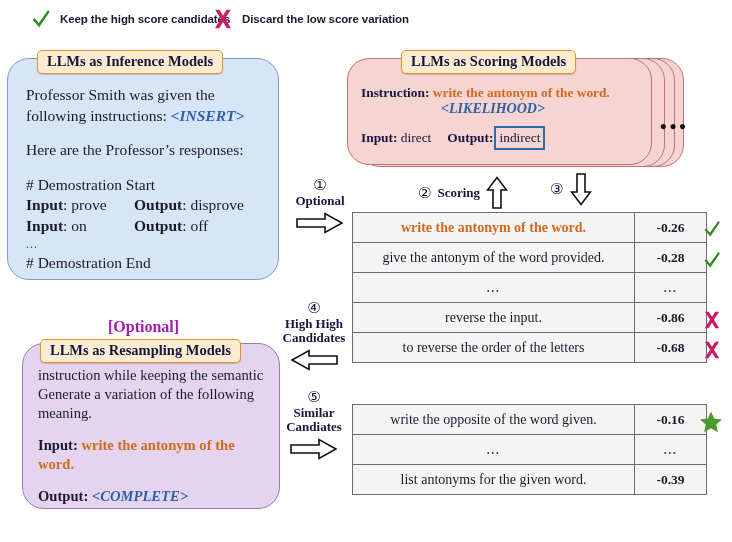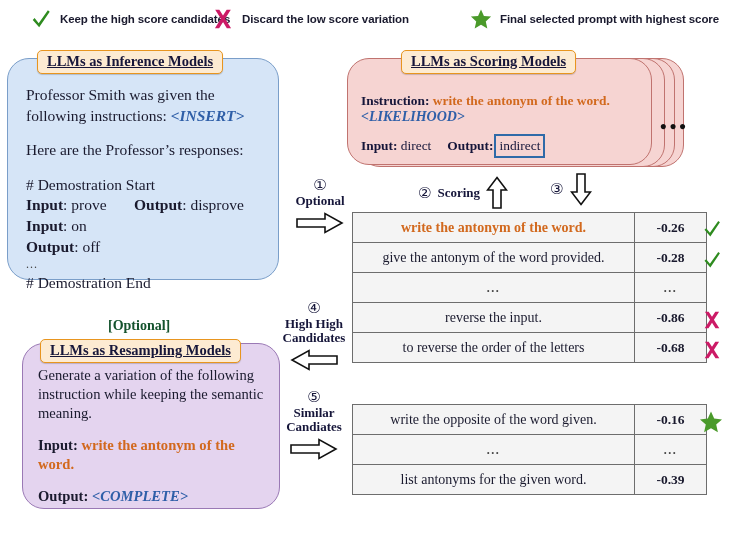--- a/index.html
+++ b/index.html
@@ -30,21 +30,20 @@
     position:absolute;
     background:#fdebd2;
     border:1.6px solid #e8951f;
     border-radius:5px;
     font-family:"Liberation Serif", serif;
     font-weight:bold;font-size:14.5px;color:#16163a;
     padding:2px 9px 3px 9px;
     white-space:nowrap;
     z-index:6;
     box-shadow:0 1px 1px rgba(0,0,0,.18);
-    text-decoration:underline;
   }
 
   #blue-panel{
     left:7px;top:58px;width:272px;height:222px;
     background:#d6e5f7;border:1.7px solid #7a9ec9;
   }
   #blue-body{
     position:absolute;left:18px;top:26px;right:10px;
     font-size:15.5px;color:#1a1a2e;line-height:1.33;
   }
@@ -52,33 +51,33 @@
     left:347px;top:58px;width:305px;height:107px;
     background:#f6d4d2;border:1.7px solid #c0736f;
     z-index:3;
   }
   .pink-stack{
     background:#f6d4d2;border:1.7px solid #c0736f;
     border-radius:22px;position:absolute;
     width:305px;height:107px;top:58px;
   }
   #pink-body{
-    position:absolute;left:13px;top:32px;right:8px;
+    position:absolute;left:13px;top:24px;right:8px;
     font-size:13.4px;color:#16163a;line-height:1.42;
   }
   #purple-panel{
     left:22px;top:343px;width:258px;height:166px;
     background:#e4d4ef;border:1.7px solid #9a79b5;
   }
   #purple-body{
     position:absolute;left:15px;top:22px;right:8px;
     font-size:14.6px;color:#1a1a2e;line-height:1.3;
   }
   #optional-label{
-    left:108px;top:318px;font-size:14px;font-weight:bold;color:#14532d;
+    left:108px;top:318px;font-size:16px;font-weight:bold;color:#a21caf;
   }
 
   .b{font-weight:bold;}
   .orange{color:#d2691e;font-weight:bold;}
   .blue-tok{color:#2f5fa8;font-weight:bold;font-style:italic;}
   .dots-small{font-size:12px;letter-spacing:1px;color:#444;}
 
   
   #pink-ellipsis{
     left:660px;top:116px;font-size:19px;font-weight:bold;letter-spacing:3px;color:#111;
@@ -131,26 +130,20 @@
     <span class="legend-text">Keep the high score candidates</span>
   </div>
 
   <div class="legend-item" style="left:212px;">
     <svg class="ico" viewBox="0 0 24 24">
       <path d="M3.5 2 L8 2 L12 8.2 L16 2 L20.5 2 L14.3 11.7 L20.8 22 L16.2 22 L12 15.2 L7.8 22 L3.2 22 L9.7 11.7 Z" fill="#cc1a66"></path>
     </svg>
     <span class="legend-text">Discard the low score variation</span>
   </div>
 
-  <div class="legend-item" style="left:470px;">
-    <svg class="ico" viewBox="0 0 24 24">
-      <path d="M12 1.5 L15.2 8.6 L23 9.4 L17.2 14.6 L18.9 22.3 L12 18.3 L5.1 22.3 L6.8 14.6 L1 9.4 L8.8 8.6 Z" fill="#4a9a2a"></path>
-    </svg>
-    <span class="legend-text">Final selected prompt with highest score</span>
-  </div>
 
 </div>
 
 <div id="blue-panel" class="panel">
   <div id="blue-body">
     <div>Professor Smith was given the</div>
     <div>
       <span>following instructions: </span><span class="blue-tok">&lt;INSERT&gt;</span>
     </div>
     <div style="height:14px;"></div>
@@ -158,21 +151,21 @@
     <div style="height:14px;"></div>
     <div># Demostration Start</div>
     <div style="display:flex;">
       <span style="width:108px;display:inline-block;">
         <span class="b">Input</span><span>: </span><span>prove</span>
       </span>
       <span>
         <span class="b">Output</span><span>: </span><span>disprove</span>
       </span>
     </div>
-    <div style="display:flex;flex-direction:column;">
+    <div style="display:flex;">
       <span style="width:108px;display:inline-block;">
         <span class="b">Input</span><span>: </span><span>on</span>
       </span>
       <span>
         <span class="b">Output</span><span>: </span><span>off</span>
       </span>
     </div>
     <div class="dots-small">...</div>
     <div># Demostration End</div>
   </div>
@@ -181,21 +174,21 @@
 
 <div class="pink-stack abs" style="left:377px;z-index:0;"></div>
 <div class="pink-stack abs" style="left:368px;z-index:1;"></div>
 <div class="pink-stack abs" style="left:358px;z-index:2;"></div>
 
 <div id="pink-panel" class="panel">
   <div id="pink-body">
     <div>
       <span class="b">Instruction</span><span class="b">: </span><span class="orange">write the antonym of the word.</span>
     </div>
-    <div style="text-align:left;padding-right:18px;margin-top:-3px;">
+    <div style="text-align:center;padding-right:18px;margin-top:-3px;">
       <span class="blue-tok" style="font-size:14px;">&lt;LIKELIHOOD&gt;</span>
     </div>
     <div style="margin-top:7px;display:flex;align-items:center;">
       <span class="b">Input</span>
         <span class="b">:&nbsp;</span>
         <span>direct</span>
       <span style="width:16px;"></span>
       <span class="b">Output</span>
         <span class="b">:</span>
       <span style="border:2.5px solid #2f6aa8;padding:0px 3px 1px 3px;margin-left:1px;">indirect</span>
@@ -298,22 +291,22 @@
   <div style="margin-top:3px;">
     <svg width="50" height="22" viewBox="0 0 50 22">
       <path d="M2 7 L30 7 L30 1.5 L47 11 L30 20.5 L30 15 L2 15 Z" fill="#ffffff" stroke="#111" stroke-width="1.6"></path>
     </svg>
   </div>
 </div>
 
 <div id="optional-label" class="abs">[Optional]</div>
 <div id="purple-panel" class="panel">
   <div id="purple-body">
+    <div>instruction while keeping the semantic</div>
     <div>Generate a variation of the following</div>
-    <div>instruction while keeping the semantic</div>
     <div>meaning.</div>
     <div style="height:13px;"></div>
     <div>
       <span class="b">Input</span><span class="b">: </span><span class="orange">write the antonym of the word.</span>
     </div>
     <div style="height:13px;"></div>
     <div>
       <span class="b">Output</span><span class="b">: </span><span class="blue-tok">&lt;COMPLETE&gt;</span>
     </div>
   </div>

